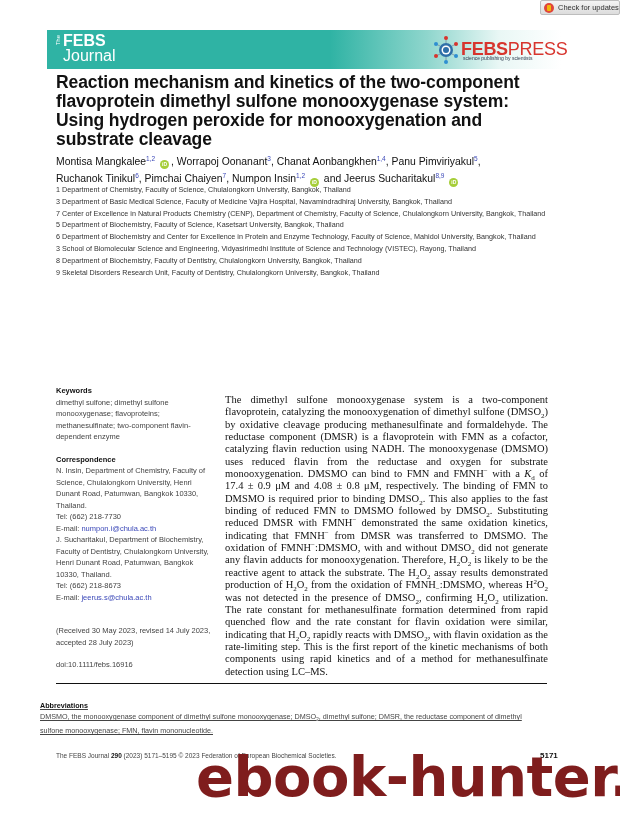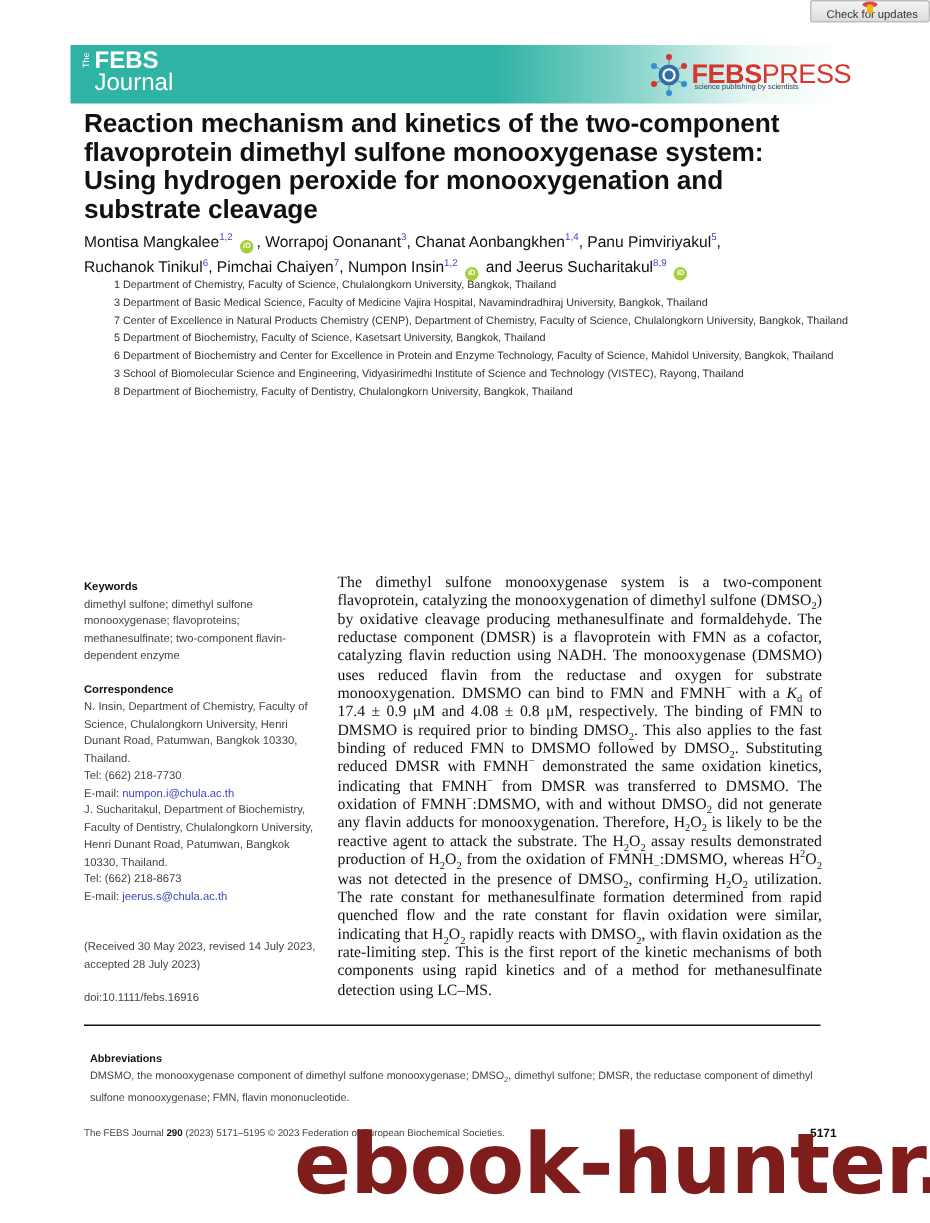--- a/index.html
+++ b/index.html
@@ -1,17 +1,17 @@
 <!DOCTYPE html>
 <html><head>
 <meta charset="utf-8">
 <style>
   html, body { margin: 0; padding: 0; background: #ffffff; }
   body { width: 620px; height: 815px; position: relative; overflow: hidden; font-family: "Liberation Sans", sans-serif; color: #222; }
-  .abs { position: absolute; flex-direction: column; }
+  .abs { position: absolute; }
 
   .check-updates { left: 540px; top: 0px; width: 80px; height: 15px; background: linear-gradient(#f4f4f4,#dcdcdc); border: 1px solid #bdbdbd; border-radius: 2px; font-size: 7.5px; color: #333; display: flex; align-items: center; box-sizing: border-box; padding-left: 3px; }
   .check-updates .cu-icon { width: 10px; height: 10px; border-radius: 50%; background: #e0463a; margin-right: 4px; position: relative; }
   .check-updates .cu-icon::after { content: ""; position: absolute; left: 3px; top: 2px; width: 4px; height: 6px; background: #f2b90a; border-radius: 1px; }
 
   .banner { left: 47px; top: 30px; width: 514px; height: 39px; background: linear-gradient(90deg, #2fb3a4 0%, #2fb3a4 55%, #8fd6cd 74%, #e9f7f5 88%, #ffffff 100%); }
   .journal-logo { left: 55px; top: 33px; color: #fff; line-height: 1; }
   .journal-logo .the { position: absolute; left: 0; top: 2px; font-size: 6px; writing-mode: vertical-rl; transform: rotate(180deg); }
   .journal-logo .febs { position: absolute; left: 8px; top: 0; font-size: 16px; font-weight: bold; }
   .journal-logo .journal { position: absolute; left: 8px; top: 15px; font-size: 16px; }
@@ -22,35 +22,35 @@
   .press-title .b { color: #d7352e; font-weight: bold; }
   .press-title .l { color: #d7352e; }
   .press-tag { position: absolute; left: 30px; top: 19px; font-size: 5px; color: #2d3b4e; }
 
   .title { left: 56px; top: 73px; width: 500px; font-size: 17.5px; font-weight: bold; line-height: 19px; color: #111; letter-spacing: -0.1px; }
 
   .authors { left: 56px; top: 152px; width: 500px; font-size: 10.4px; line-height: 14px; color: #111; }
   .authors sup { font-size: 6.5px; color: #3b48b8; }
   .orcid { display: inline-block; width: 9px; height: 9px; border-radius: 50%; background: #a6ce39; vertical-align: -1px; margin: 0 2px; color: #fff; font-size: 5px; text-align: center; line-height: 9px; font-weight: bold; }
 
-  .affils { left: 56px; top: 184px; width: 500px; font-size: 7.2px; line-height: 11.8px; color: #333; margin-left: 20px; }
+  .affils { left: 56px; top: 184px; width: 500px; font-size: 7.2px; line-height: 11.8px; color: #333; }
   .affils .row { white-space: normal; }
 
   .sidebar { left: 56px; top: 385px; width: 160px; font-size: 7.5px; line-height: 11.5px; color: #444; }
   .sidebar .h { font-weight: bold; color: #111; font-size: 7.5px; }
   .sidebar .link { color: #3b48b8; }
   .sidebar .gap { height: 11px; }
 
-  .abstract { left: 225px; top: 383px; width: 323px; font-family: "Liberation Serif", serif; font-size: 10.5px; line-height: 12.35px; color: #111; text-align: justify; }
+  .abstract { left: 225px; top: 394px; width: 323px; font-family: "Liberation Serif", serif; font-size: 10.5px; line-height: 12.35px; color: #111; text-align: justify; }
   .abstract sub { font-size: 7px; line-height: 0; }
   .abstract sup { font-size: 7px; line-height: 0; }
 
   .rule { left: 56px; top: 683px; width: 491px; height: 1px; background: #111; }
 
-  .abbr { left: 60px; top: 700px; width: 490px; font-size: 7.2px; line-height: 11px; color: #444; }
+  .abbr { left: 40px; top: 700px; width: 490px; font-size: 7.2px; line-height: 11px; color: #444; text-decoration: underline; }
   .abbr .h { font-weight: bold; color: #111; }
   .abbr sub { font-size: 5px; }
 
   .footer { left: 56px; top: 752px; width: 494px; font-size: 6.5px; color: #444; }
   .footer b { color: #111; }
   .page-no { left: 528px; top: 751px; font-size: 8px; font-weight: bold; color: #111; padding-left: 12px; }
 
   .watermark { left: 148px; top: 749px; font-family: "DejaVu Sans", sans-serif; font-weight: bold; font-size: 56px; color: #7f1d1d; letter-spacing: -0.5px; line-height: 1; white-space: nowrap; margin-left: 48px; }
 </style>
 </head>
@@ -103,20 +103,21 @@
 </div>
 
 <div class="abs affils">
   <div class="row">1  Department of Chemistry, Faculty of Science, Chulalongkorn University, Bangkok, Thailand</div>
   <div class="row">3  Department of Basic Medical Science, Faculty of Medicine Vajira Hospital, Navamindradhiraj University, Bangkok, Thailand</div>
   <div class="row">7  Center of Excellence in Natural Products Chemistry (CENP), Department of Chemistry, Faculty of Science, Chulalongkorn University, Bangkok, Thailand</div>
   <div class="row">5  Department of Biochemistry, Faculty of Science, Kasetsart University, Bangkok, Thailand</div>
   <div class="row">6  Department of Biochemistry and Center for Excellence in Protein and Enzyme Technology, Faculty of Science, Mahidol University, Bangkok, Thailand</div>
   <div class="row">3  School of Biomolecular Science and Engineering, Vidyasirimedhi Institute of Science and Technology (VISTEC), Rayong, Thailand</div>
   <div class="row">8  Department of Biochemistry, Faculty of Dentistry, Chulalongkorn University, Bangkok, Thailand</div>
+  <div class="row">9  Skeletal Disorders Research Unit, Faculty of Dentistry, Chulalongkorn University, Bangkok, Thailand</div>
 </div>
 
 <div class="abs sidebar">
   <div class="h">Keywords</div>
   <div>dimethyl sulfone; dimethyl sulfone monooxygenase; flavoproteins; methanesulfinate; two-component flavin-dependent enzyme</div>
   <div class="gap"></div>
   <div class="h">Correspondence</div>
   <div>N. Insin, Department of Chemistry, Faculty of Science, Chulalongkorn University, Henri Dunant Road, Patumwan, Bangkok 10330, Thailand.</div>
   <div>Tel: (662) 218-7730</div>
   <div><span>E-mail: </span><span class="link">numpon.i@chula.ac.th</span></div>

